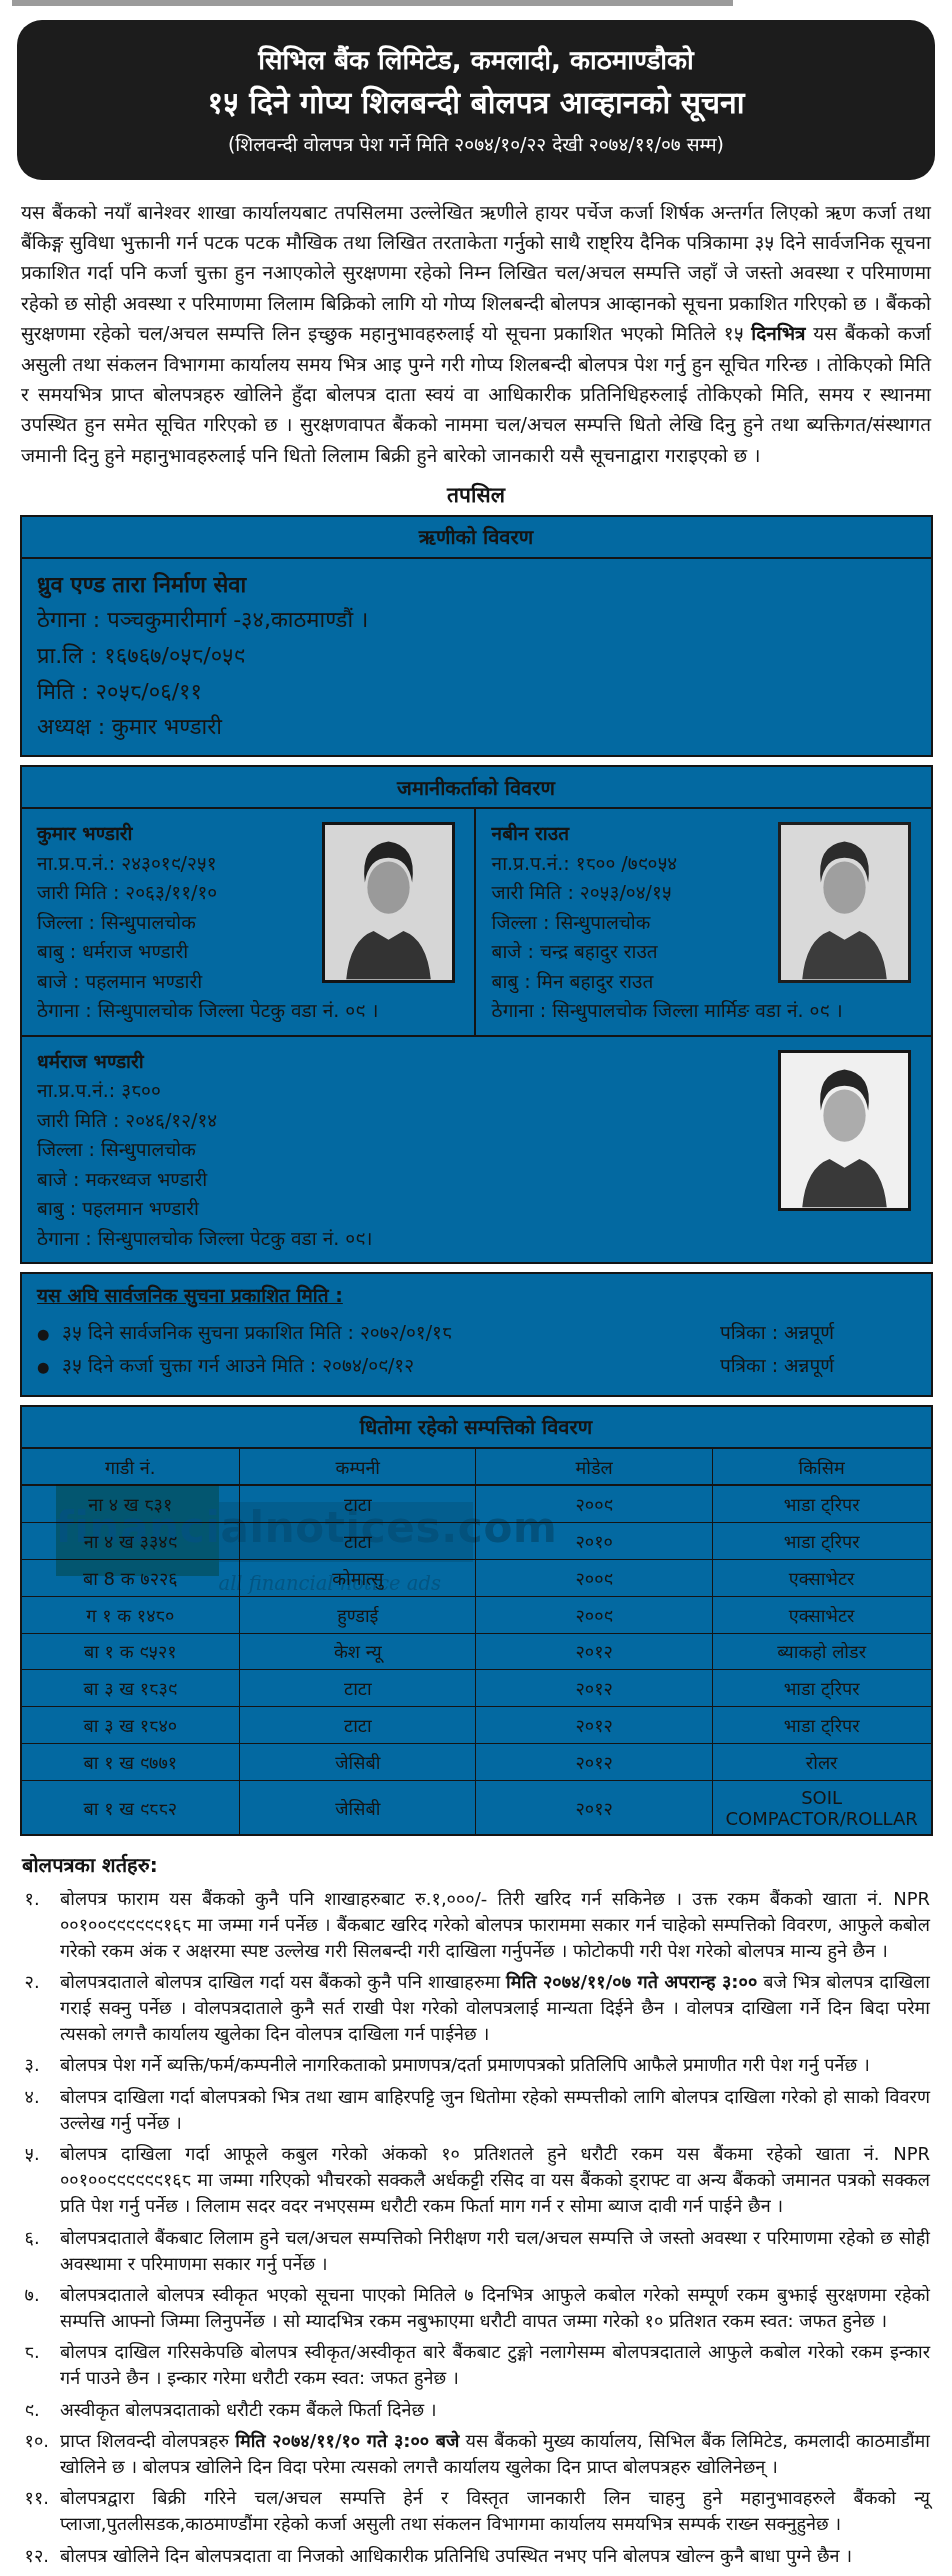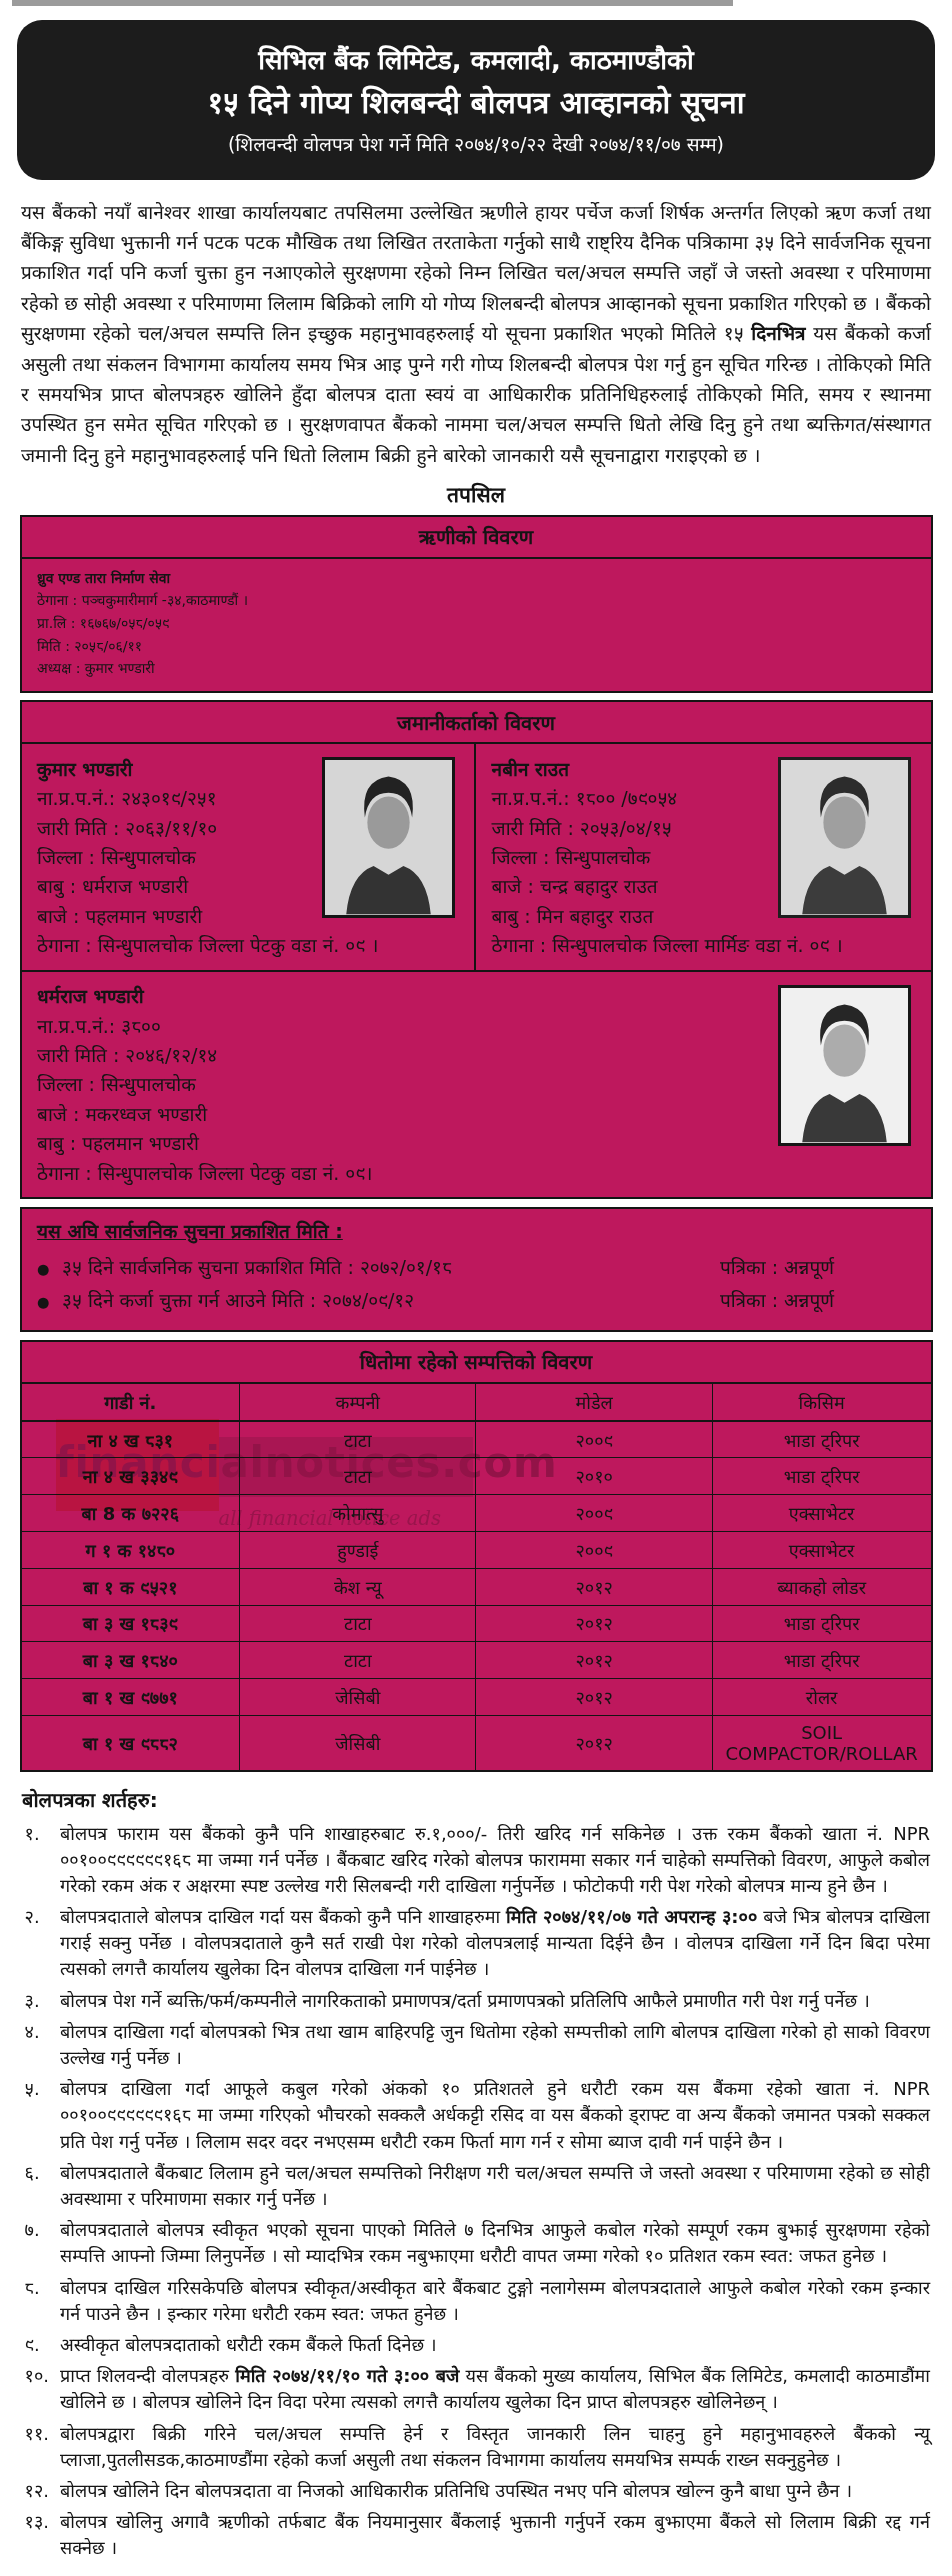--- a/index.html
+++ b/index.html
@@ -11,25 +11,25 @@
   .notice-head{margin:14.3px 17px 0;background:#1c1c1c;color:#fff;text-align:center;padding:19.5px 9px 17px;border-radius:25px;}
   .notice-head .h1{font-size:26px;font-weight:bold;line-height:1.55;}
   .notice-head .h2{font-size:30px;font-weight:bold;line-height:1.55;}
   .notice-head .h3{font-size:19px;line-height:1.9;}
 
   .intro{margin:17px 21px 0;font-size:19px;line-height:1.6;text-align:justify;}
   .intro b{font-weight:bold;}
 
   .tapsil{text-align:center;font-weight:bold;font-size:21px;margin:10.4px 0 6.5px;}
 
-  .box{border:2px solid #141414;margin:0 19.5px;background:#be185d;}
+  .box{border:2px solid #141414;margin:0 19.5px;background:#0369a1;}
   .box + .box{margin-top:7.8px;}
   .box-title{text-align:center;font-weight:bold;font-size:20px;padding:6.5px 0;border-bottom:2px solid #141414;}
 
-  .debtor-body{padding:7.8px 15.6px 10.4px;font-size:14px;line-height:1.62;}
+  .debtor-body{padding:7.8px 15.6px 10.4px;font-size:22px;line-height:1.62;}
   .debtor-name{font-weight:bold;}
 
   .grow{display:grid;grid-template-columns:1fr 1fr;}
   .gcell{padding:10.4px 15.6px 9px;font-size:19px;line-height:1.55;}
   .gcell.g1{border-right:2px solid #141414;}
   .gcell.g2{}
   .gcell.g3{grid-column:1 / span 2;border-top:2px solid #141414;}
   .gname{font-weight:bold;}
   .photo{float:right;width:127px;height:155px;border:3.3px solid #141414;margin:2.6px 3.9px 6.5px 10.4px;background:#d6d6d6;}
   .photo.p2{filter:contrast(0.92) brightness(1.05);}
@@ -38,21 +38,21 @@
   .prior{padding:6.5px 15.6px 11.7px;font-size:19px;line-height:1.6;}
   .prior-head{font-weight:bold;text-decoration:underline;margin-bottom:6.5px;}
   .pn-row{display:flex;align-items:baseline;margin:2.6px 0;}
   .dot{width:25px;font-size:14.3px;flex:0 0 25px;}
   .pn-text{flex:1 1 auto;}
   .pn-paper{flex:0 0 195px;text-align:left;}
 
   table.prop{width:100%;border-collapse:collapse;table-layout:fixed;}
   table.prop th,table.prop td{border:1.3px solid #141414;text-align:center;font-size:18px;font-weight:normal;padding:5.9px 3.9px;}
   table.prop th{border-top:none;border-bottom:2px solid #141414;}
-  table.prop th:first-child,table.prop td:first-child{border-left:none;font-weight:bold;}
+  table.prop th:first-child,table.prop td:first-child{border-left:none;}
   table.prop th:last-child,table.prop td:last-child{border-right:none;}
   table.prop tr:last-child td{border-bottom:none;}
   td.latin{font-size:15.6px;letter-spacing:0;}
   col.c1{width:24%;}col.c2{width:26%;}col.c3{width:26%;}col.c4{width:24%;}
 
   .terms{margin:14.3px 22px 0;}
   .terms-head{font-weight:bold;font-size:20px;margin:6.5px 0 7.8px;}
   .term{position:relative;padding-left:38px;font-size:18px;line-height:1.45;margin-bottom:5.2px;text-align:justify;}
   .tnum{position:absolute;left:2.6px;top:0;}
   .term b{font-weight:bold;}

